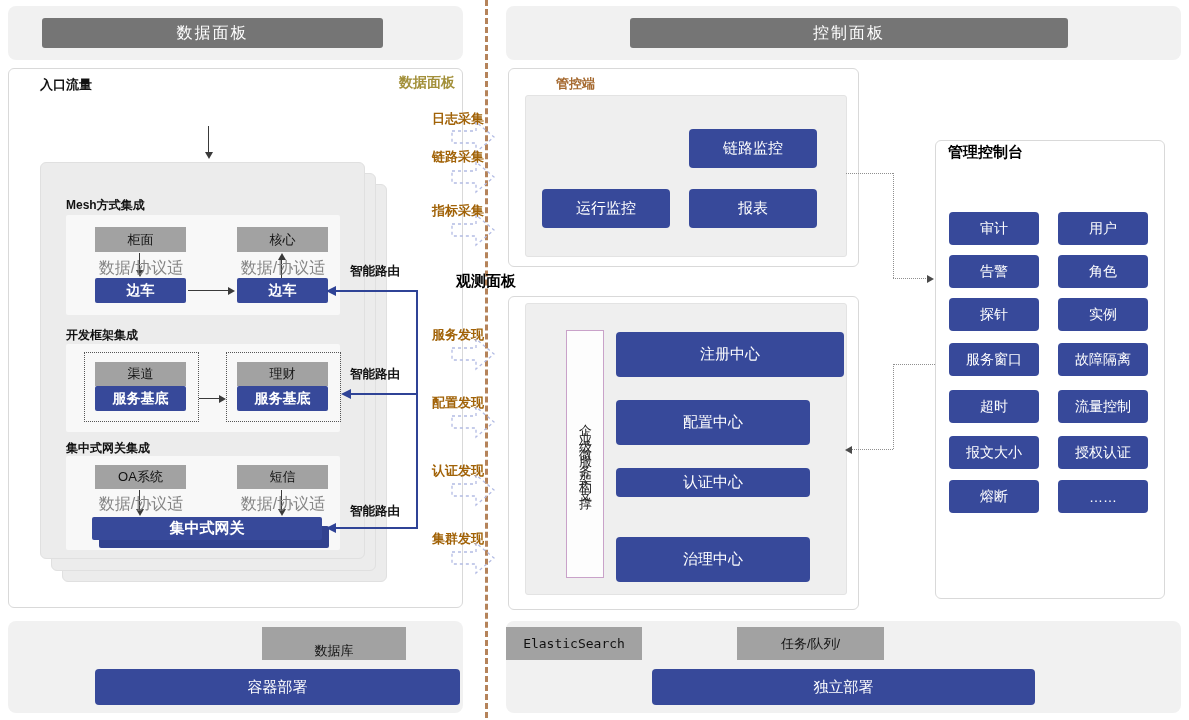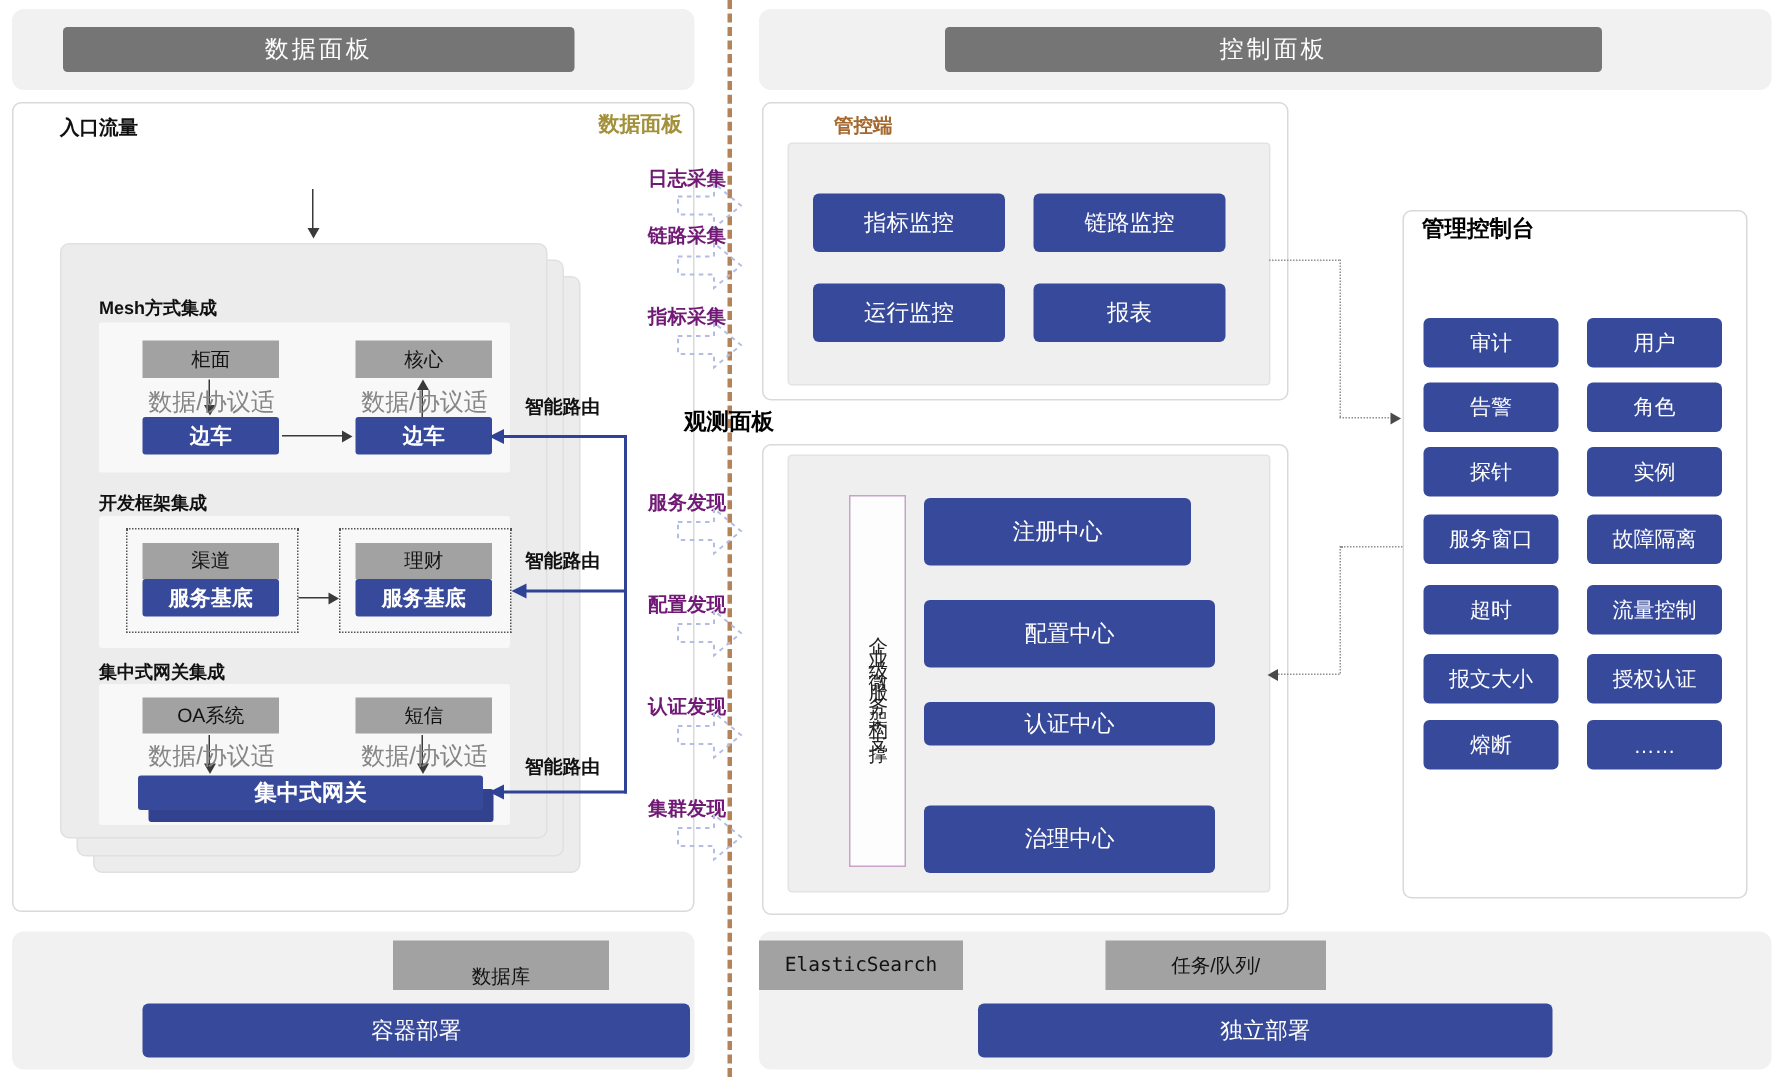--- a/index.html
+++ b/index.html
@@ -18,21 +18,21 @@
   .subpanel{background:#efefef;border:1px solid #e3e3e3;border-radius:3px;}
   .card{background:var(--card);border:1px solid #e0e0e0;border-radius:6px;}
   .inner{background:var(--inner);border-radius:2px;}
   .gbox{background:var(--gray-box);color:#111;display:flex;align-items:center;justify-content:center;font-size:13px;}
   .bbox{background:var(--blue);color:#fff;display:flex;align-items:center;justify-content:center;font-size:14px;border-radius:2px;}
   .bbtn{background:var(--blue);color:#fff;display:flex;align-items:center;justify-content:center;font-size:15px;border-radius:4px;}
   .lbl{font-weight:bold;font-size:12px;color:#111;}
   .adapter{font-size:16px;color:#858585;text-align:center;}
   .tag{font-weight:bold;font-size:14px;}
   .mono{font-family:"DejaVu Sans Mono","Liberation Mono",monospace;}
-  .mid-lbl{font-weight:600;font-size:13px;color:#701a75;text-align:right;width:60px;}
+  .mid-lbl{font-weight:600;font-size:13px;color:#a16207;text-align:right;width:60px;}
   .route-lbl{font-weight:bold;font-size:12.5px;color:#111;}
   .ln-h{height:0;border-top:1.5px solid var(--line);}
   .ln-v{width:0;border-left:1.5px solid var(--line);}
   .ln-h-blue{height:0;border-top:2px solid var(--blue-line);}
   .ln-v-blue{width:0;border-left:2px solid var(--blue-line);}
   .dot-h{height:0;border-top:1.5px dotted var(--dot);}
   .dot-v{width:0;border-left:1.5px dotted var(--dot);}
   .tri{width:0;height:0;}
   .arr-down{border-left:4px solid transparent;border-right:4px solid transparent;border-top:7px solid var(--line);}
   .arr-up{border-left:4px solid transparent;border-right:4px solid transparent;border-bottom:7px solid var(--line);}
@@ -174,39 +174,36 @@
       <path d="M2 11 L26 11 L26 2 L44 17 L26 32 L26 23 L2 23 Z" fill="none" stroke="#b3bce4" stroke-width="1.3" stroke-dasharray="3 3"></path>
     </svg>
   <div class="abs mid-lbl" style="left:424px;top:530px;">集群发现</div>
   <svg class="abs" style="left:450px;top:541px;" width="46" height="34" viewBox="0 0 46 34">
       <path d="M2 11 L26 11 L26 2 L44 17 L26 32 L26 23 L2 23 Z" fill="none" stroke="#b3bce4" stroke-width="1.3" stroke-dasharray="3 3"></path>
     </svg>
 
   <div class="abs panel" style="left:508px;top:68px;width:349px;height:197px;"></div>
   <div class="abs tag" style="left:556px;top:75px;color:#a5692f;font-size:13px;">管控端</div>
   <div class="abs subpanel" style="left:525px;top:95px;width:320px;height:160px;"></div>
-  <div class="abs bbtn" style="left:542px;top:129px;width:128px;height:39px;">
-      <span>指标监控</span>
-    </div>
   <div class="abs bbtn" style="left:689px;top:129px;width:128px;height:39px;">
       <span>链路监控</span>
     </div>
   <div class="abs bbtn" style="left:542px;top:189px;width:128px;height:39px;">
       <span>运行监控</span>
     </div>
   <div class="abs bbtn" style="left:689px;top:189px;width:128px;height:39px;">
       <span>报表</span>
     </div>
 
   <div class="abs panel" style="left:508px;top:296px;width:349px;height:312px;"></div>
   <div class="abs subpanel" style="left:525px;top:303px;width:320px;height:290px;"></div>
   <div class="abs vbox" style="left:566px;top:330px;width:36px;height:246px;">
       <span class="vtext">企业级微服务架构支撑</span>
     </div>
-  <div class="abs bbtn" style="left:616px;top:332px;width:178px;height:45px;">
+  <div class="abs bbtn" style="left:616px;top:332px;width:228px;height:45px;">
       <span>注册中心</span>
     </div>
   <div class="abs bbtn" style="left:616px;top:400px;width:194px;height:45px;">
       <span>配置中心</span>
     </div>
   <div class="abs bbtn" style="left:616px;top:468px;width:194px;height:29px;">
       <span>认证中心</span>
     </div>
   <div class="abs bbtn" style="left:616px;top:537px;width:194px;height:45px;">
       <span>治理中心</span>

